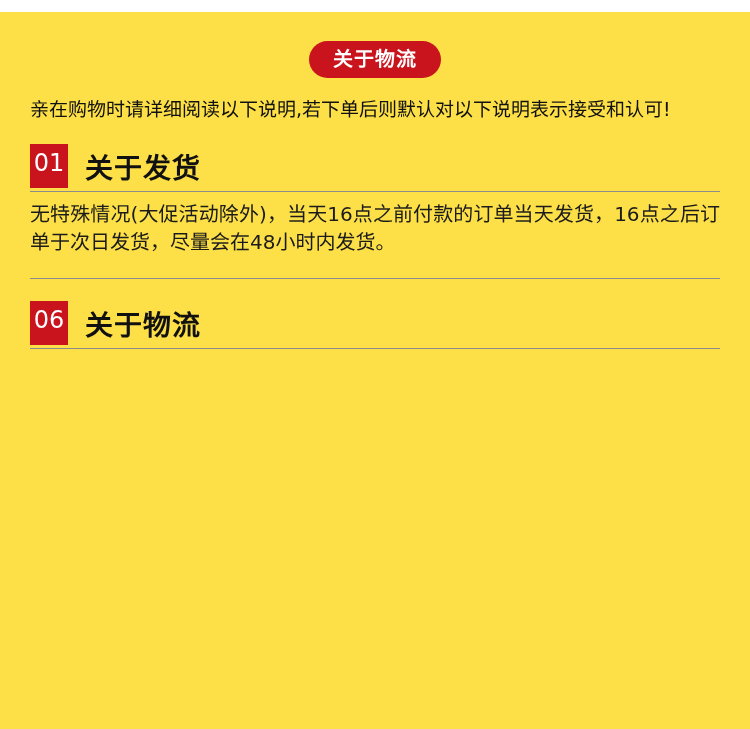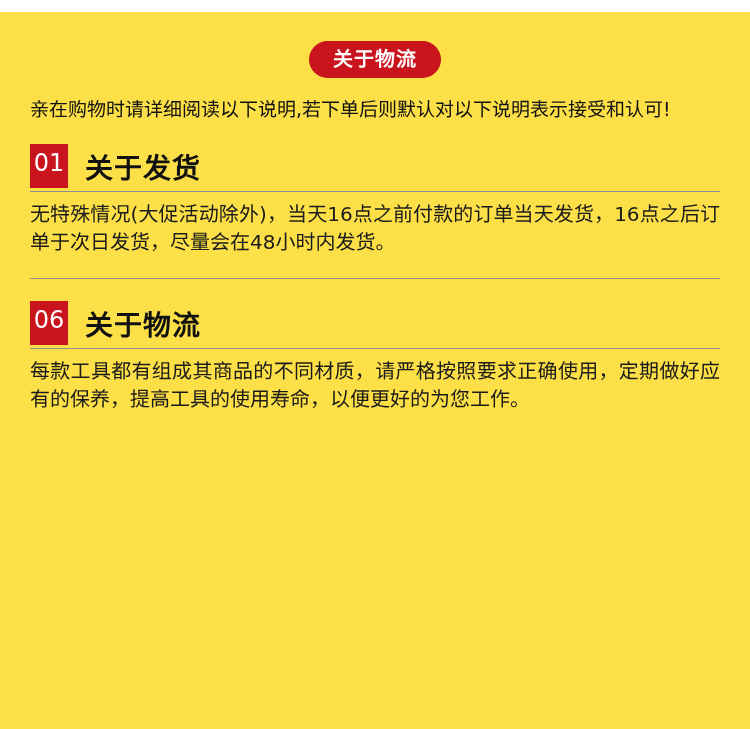--- a/index.html
+++ b/index.html
@@ -104,16 +104,15 @@
   </section>
 
 
 
   <section class="info-section">
     <div class="section-header">
       <span class="num-badge">06</span>
       <h2 class="section-title">关于物流</h2>
     </div>
     <hr class="divider">
-    <p class="section-body">每款工具都有组成其商品的不同材质，请严格按照要求正确使用，定期做好应有的保养，提高工具的使用寿命，以便更好的为您工作。</p>
   </section>
 
 </div>
 
 </body></html>

